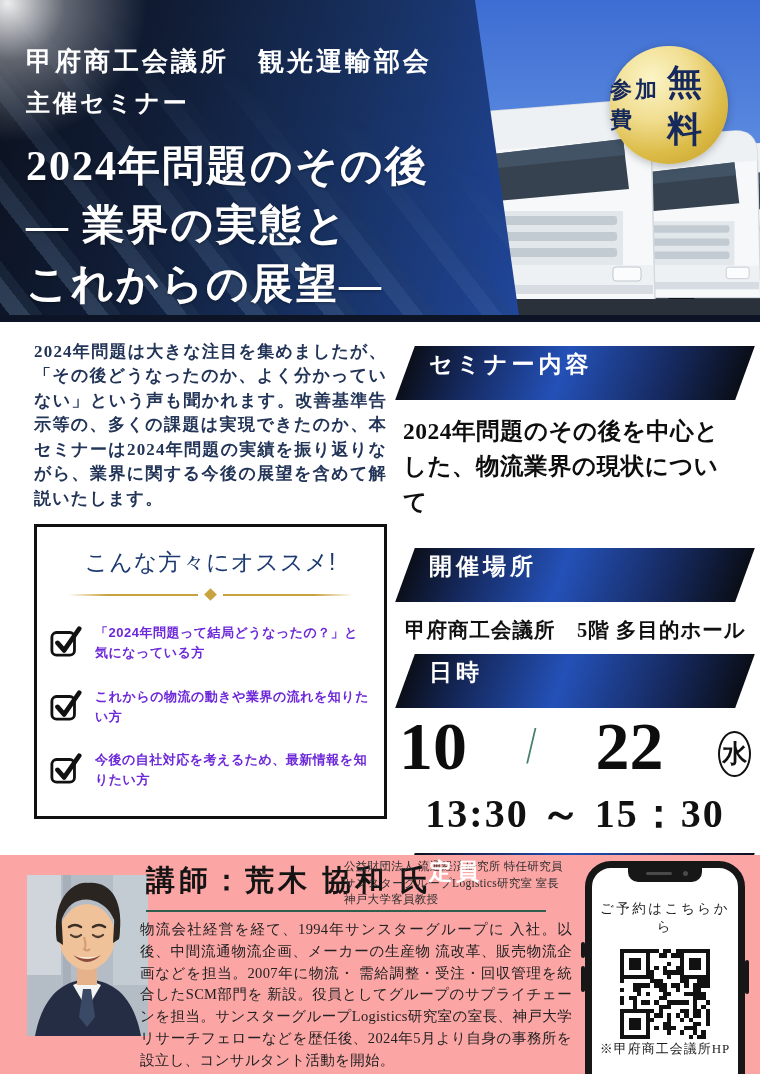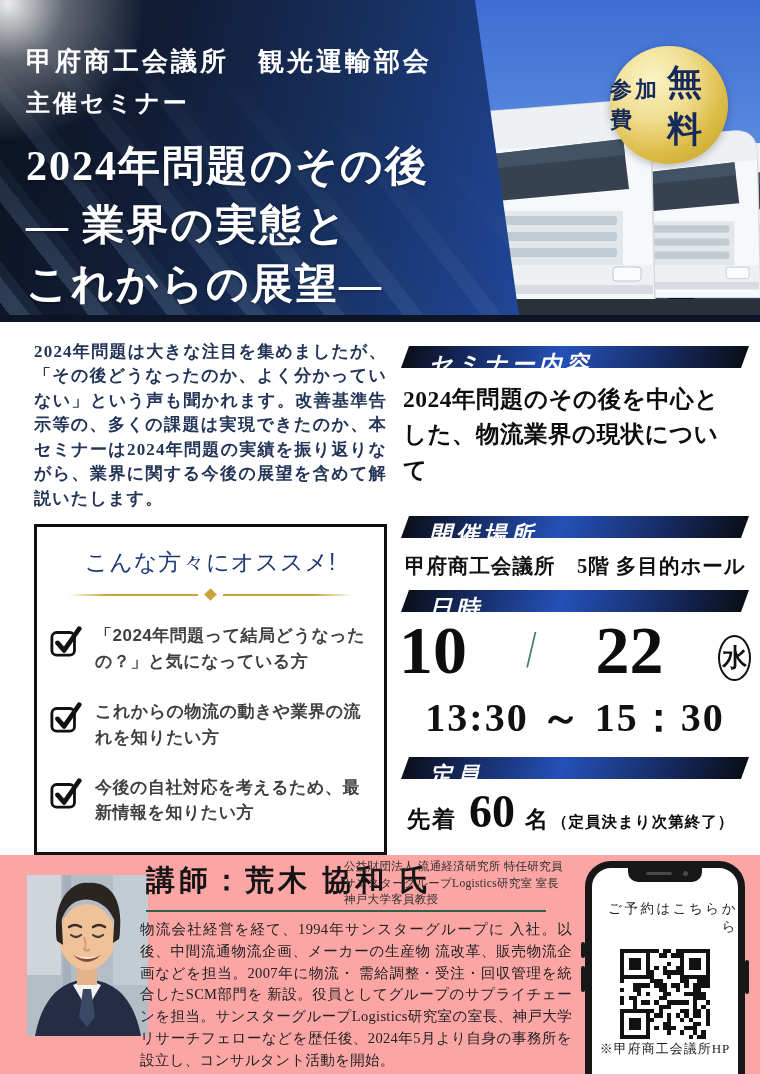--- a/index.html
+++ b/index.html
@@ -38,25 +38,25 @@
   .intro{font-size:17px;font-weight:600;color:#223457;line-height:1.44;letter-spacing:1.2px;text-align:justify;}
   .recommend-box{margin-top:13px;border:3px solid #101010;background:#fff;padding:20px 13px 26px 13px;}
   .rec-title{text-align:center;font-family:"Liberation Sans","DejaVu Sans",sans-serif;font-size:23px;font-weight:400;color:#1d3a70;letter-spacing:1px;}
   .rec-divider{display:flex;align-items:center;justify-content:center;margin:12px 18px 0 18px;}
   .rec-line{flex:1;height:2px;background:linear-gradient(90deg,rgba(201,163,63,0) 0%,#c9a33f 30%,#c9a33f 100%);}
   .rec-line.r{background:linear-gradient(270deg,rgba(201,163,63,0) 0%,#c9a33f 30%,#c9a33f 100%);}
   .rec-diamond{width:9px;height:9px;background:#c9a33f;transform:rotate(45deg);margin:0 8px;flex:none;}
   .rec-list{list-style:none;margin:4px 0 0 0;padding:0;}
   .rec-item{display:flex;gap:13px;margin-top:24px;align-items:flex-start;}
   .check-icon{flex:none;width:32px;height:32px;margin-top:2px;}
-  .rec-text{font-family:"Liberation Sans","DejaVu Sans",sans-serif;font-size:17px;font-weight:700;color:#404040;line-height:1.52;letter-spacing:.5px;}
+  .rec-text{font-family:"Liberation Sans","DejaVu Sans",sans-serif;font-size:13px;font-weight:700;color:#6d28d9;line-height:1.52;letter-spacing:.5px;}
 
   
   .right-col{position:absolute;left:399px;top:346px;width:352px;}
-  .bar{position:relative;height:22px;font-style:italic;}
+  .bar{position:relative;height:54px;}
   .bar-bg{position:absolute;left:6px;right:6px;top:0;bottom:0;transform:skewX(-20deg);
         background:linear-gradient(90deg,#0b0f1a 0%,#15295e 18%,#2451b8 46%,#16295e 78%,#0a0e18 100%);}
   .bar-label{position:relative;z-index:1;display:block;line-height:38px;padding-left:30px;color:#ffffff;
         font-size:23px;font-weight:700;letter-spacing:4px;}
   .content-text{margin:14px 2px 28px 4px;width:336px;font-size:23.5px;font-weight:700;color:#0e0e0e;line-height:1.5;letter-spacing:.5px;}
   .venue-text{margin:14px 2px 10px 6px;font-size:20.5px;font-weight:700;color:#111;letter-spacing:1px;}
   .date-row{margin-top:4px;display:flex;align-items:center;justify-content:flex-end;gap:45px;}
   .date-num{font-size:68px;font-weight:700;color:#0d0d0d;line-height:1;}
   .date-sep{font-size:52px;font-weight:400;color:#45806a;margin:0 12px;line-height:1;transform:scaleX(.7);}
   .wed-circle{width:46px;height:46px;border:2.5px solid #111;border-radius:50%;display:flex;align-items:center;justify-content:center;
@@ -78,21 +78,21 @@
   .sp-bio{position:absolute;left:140px;top:64px;width:432px;font-size:14.5px;color:#222;line-height:1.5;letter-spacing:.3px;text-align:justify;}
   .phone{position:absolute;left:585px;top:6px;width:160px;height:240px;background:#ffffff;
         border:7px solid #171717;border-radius:26px;}
   .phone-notch{position:absolute;left:50%;top:-1px;transform:translateX(-50%);width:74px;height:15px;background:#171717;border-radius:0 0 10px 10px;}
   .notch-slit{position:absolute;left:18px;top:5px;width:26px;height:3px;background:#4a4a4a;border-radius:2px;}
   .notch-dot{position:absolute;right:14px;top:4px;width:5px;height:5px;background:#4a4a4a;border-radius:50%;}
   .phone-btn{position:absolute;width:4px;background:#171717;border-radius:2px;}
   .btn-l1{left:-11px;top:74px;height:16px;}
   .btn-l2{left:-11px;top:98px;height:26px;}
   .btn-r{right:-11px;top:92px;height:34px;}
-  .phone-cta{margin-top:32px;text-align:right;font-size:13.5px;color:#1c1c1c;letter-spacing:2.5px;}
+  .phone-cta{margin-top:32px;text-align:center;font-size:13.5px;color:#1c1c1c;letter-spacing:2.5px;}
   .qr{display:grid;grid-template-columns:repeat(21,1fr);width:90px;height:90px;margin:13px auto 0 auto;}
   .qr i{display:block;}
   .qr i.d{background:#111;}
   .phone-note{text-align:center;font-size:13px;color:#1c1c1c;margin-top:1px;letter-spacing:1px;}
 </style>
 </head>
 <body>
 
 <div class="poster">
 

